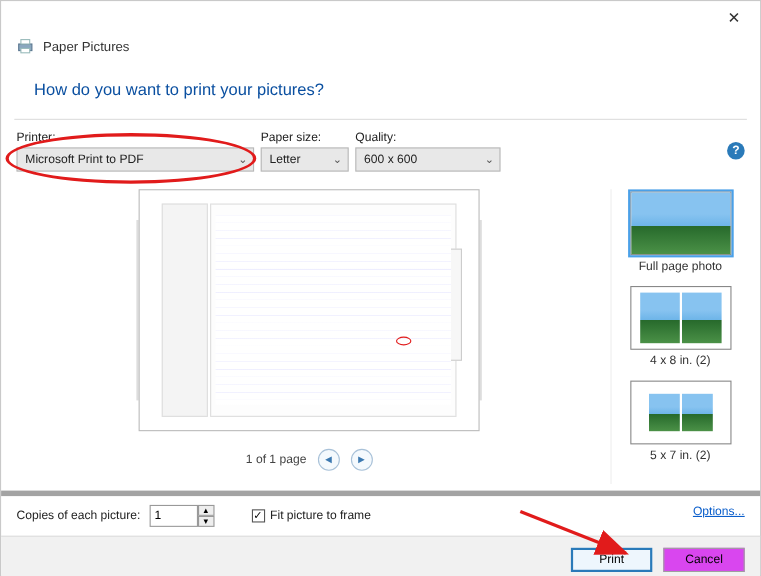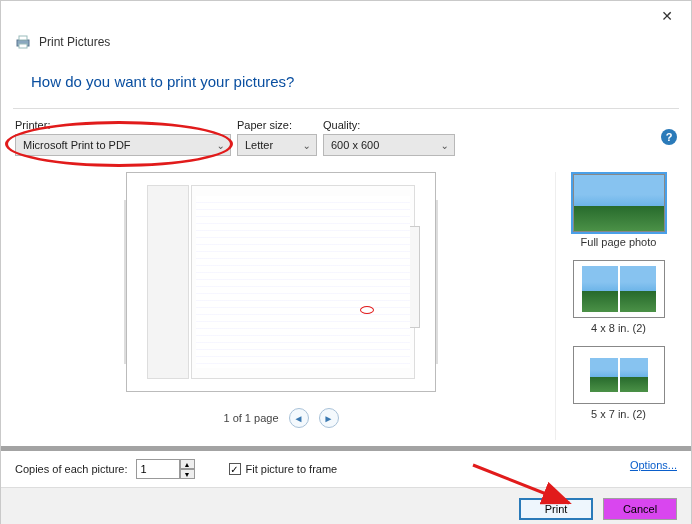--- a/index.html
+++ b/index.html
@@ -70,21 +70,21 @@
   </div>
 
   <div class="header-line">
     <span class="printer-icon">
       <svg width="16" height="14" viewBox="0 0 16 14">
           <rect x="2" y="5" width="12" height="6" fill="#8aa7bf" stroke="#5b7790"></rect>
           <rect x="4" y="1" width="8" height="4" fill="#fff" stroke="#9bb"></rect>
           <rect x="4" y="9" width="8" height="4" fill="#fff" stroke="#9bb"></rect>
         </svg>
     </span>
-    <span>Print Pictures</span>
+    <span>Paper Pictures</span>
   </div>
 
   <div class="heading-area">
     <div class="heading">How do you want to print your pictures?</div>
   </div>
 
   <div class="hr"></div>
 
   <div class="controls-row">
     <div class="ctrl">

